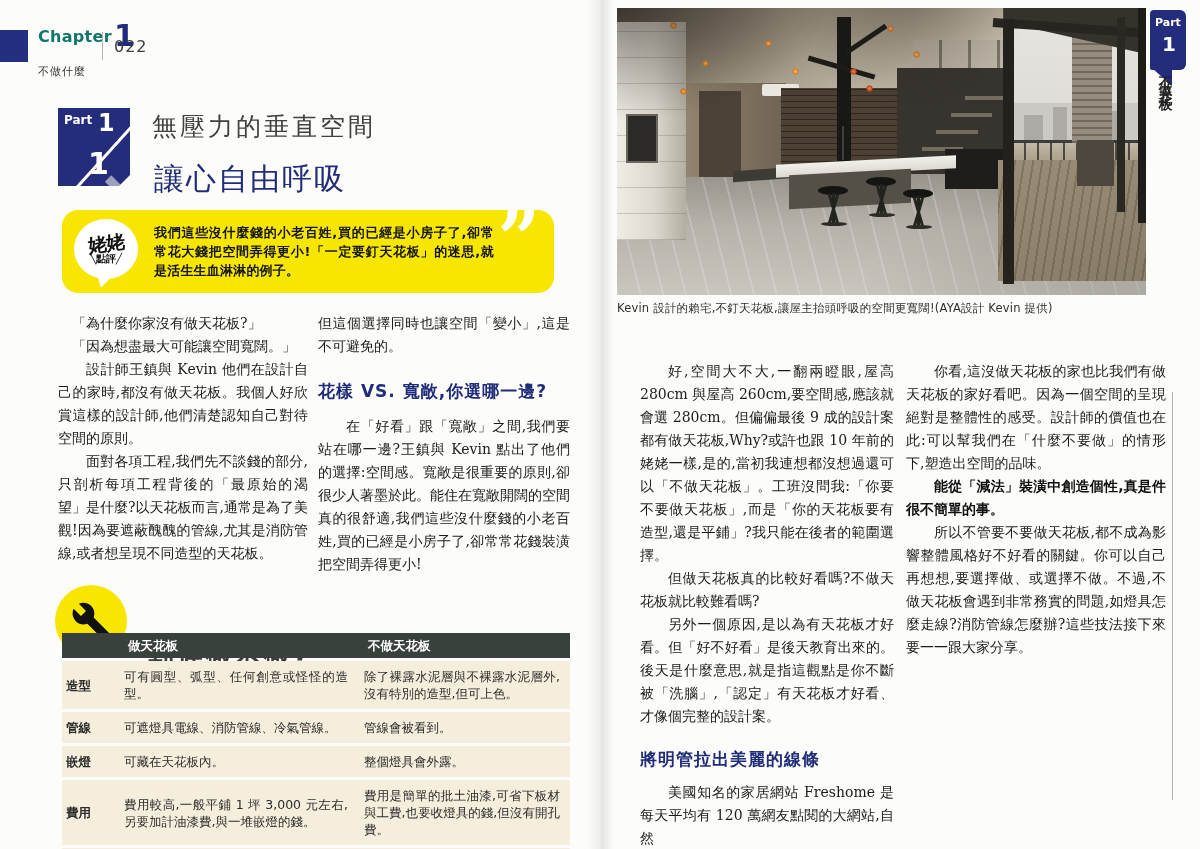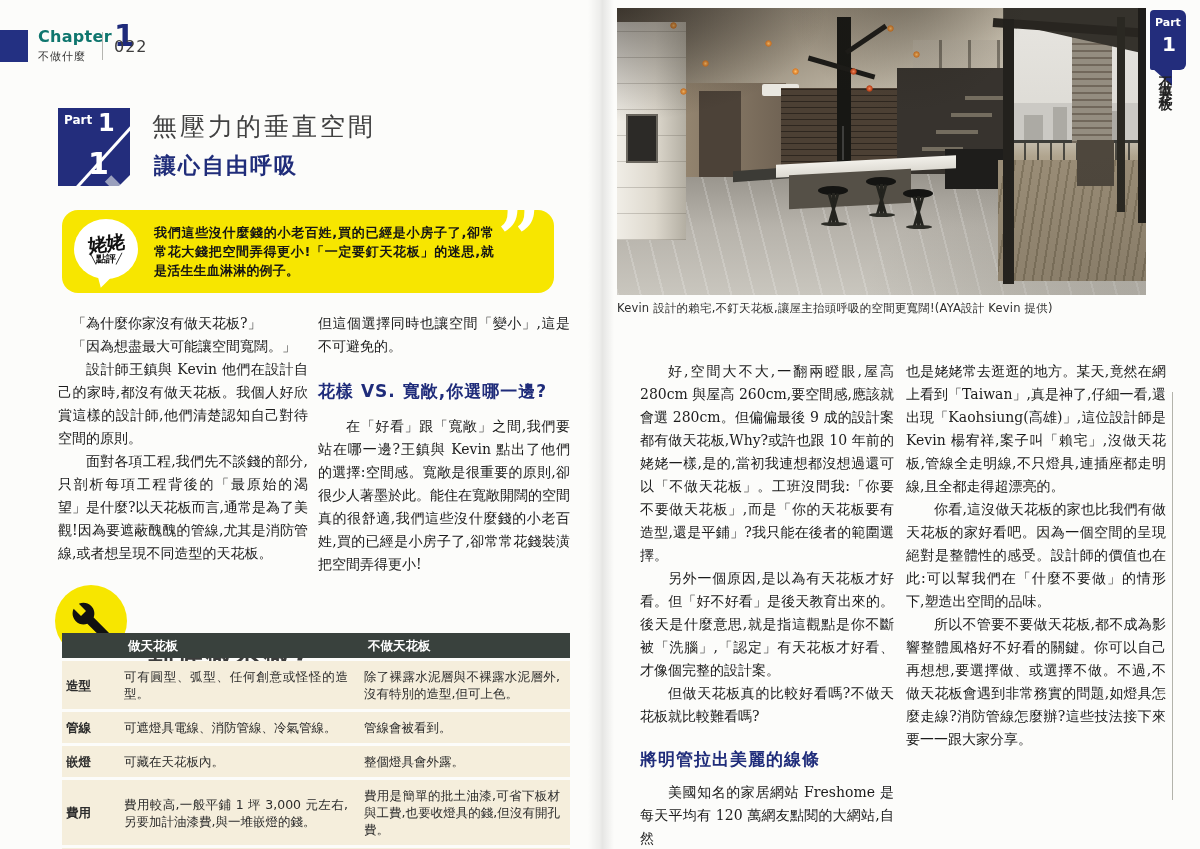--- a/index.html
+++ b/index.html
@@ -8,36 +8,36 @@
   .spread { position:relative; width:1200px; height:849px; background:#fcfcfa; overflow:hidden; }
   .seam { position:absolute; left:588px; top:0; width:26px; height:849px;
           background:linear-gradient(90deg, rgba(0,0,0,0) 0%, rgba(0,0,0,.06) 45%, rgba(0,0,0,.09) 55%, rgba(0,0,0,0) 100%); }
 
   
   .edge-block { position:absolute; left:0; top:30px; width:28px; height:32px; background:#233082; }
   .chapter { position:absolute; left:38px; top:26px; }
   .chapter .row { display:flex; align-items:flex-end; }
   .chapter .word { font-size:16px; font-weight:800; color:#0f766e; letter-spacing:.3px; }
   .chapter .num { font-size:30px; font-weight:800; color:#1f2b7b; line-height:20px; margin-left:2px; }
-  .chapter .sub { font-size:11px; color:#3a3a3a; margin-top:3px; letter-spacing:1px; }
+  .chapter .sub { font-size:11px; color:#3a3a3a; margin-top:18px; letter-spacing:1px; }
   .chapter-divider { position:absolute; left:102px; top:32px; width:1px; height:28px; background:#b5b5b0; }
   .page-num { position:absolute; left:114px; top:37px; font-size:16px; color:#3d3d3d; letter-spacing:1px; }
 
   
   .part-badge { position:absolute; left:58px; top:108px; width:72px; height:78px; background:#232d7c; overflow:hidden; }
   .part-badge .diag { position:absolute; left:-12px; top:40px; width:130px; height:3px; background:#fff; transform:rotate(-48deg); }
   .part-badge .p-label { position:absolute; left:6px; top:5px; color:#fff; font-size:12px; font-weight:800; }
   .part-badge .p-top-num { position:absolute; left:40px; top:1px; color:#fff; font-size:24px; font-weight:700; }
   .part-badge .p-bot-num { position:absolute; left:30px; top:38px; color:#fff; font-size:30px; font-weight:700; }
   .part-badge .fold { position:absolute; right:-1px; bottom:-1px; width:0; height:0;
        border-left:13px solid transparent; border-bottom:13px solid #fcfcfa; }
   .part-badge .fold2 { position:absolute; right:10px; bottom:-2px; width:14px; height:9px; background:#9aa0bd; transform:rotate(45deg); }
 
   .main-title { position:absolute; left:152px; top:110px; font-size:25px; font-weight:400; color:#414141; letter-spacing:3px; }
-  .sub-title { position:absolute; left:154px; top:151px; font-size:22px; font-weight:700; color:#202d7a; letter-spacing:2px; }
+  .sub-title { position:absolute; left:154px; top:159px; font-size:30px; font-weight:400; color:#202d7a; letter-spacing:2px; }
 
   
   .quote-box { position:absolute; left:62px; top:210px; width:492px; height:83px; background:#f7e600; border-radius:16px; }
   .bubble { position:absolute; left:12px; top:9px; width:64px; height:60px; background:#fff; border-radius:50%;
             display:flex; flex-direction:column; align-items:center; justify-content:center; }
   .bubble:after { content:""; position:absolute; left:22px; bottom:-9px; width:0; height:0;
             border-left:6px solid transparent; border-right:8px solid transparent; border-top:12px solid #fff; transform:rotate(12deg); }
   .bubble .b1 { font-size:19px; font-weight:800; color:#111; line-height:19px; transform:rotate(-8deg); letter-spacing:-1px; }
   .bubble .b2 { font-size:10px; font-weight:700; color:#111; line-height:11px; }
   .quote-text { position:absolute; left:92px; top:13px; width:340px; font-size:13px; font-weight:700; color:#151515;
@@ -330,29 +330,29 @@
     <div class="ph-light" style="left:56%; top:15%;"></div>
     <div class="ph-light red" style="left:44%; top:21%;"></div>
     <div class="ph-light red" style="left:47%; top:27%;"></div>
     <div class="ph-vign"></div>
   </div>
 
   <p class="photo-caption">Kevin 設計的賴宅,不釘天花板,讓屋主抬頭呼吸的空間更寬闊!(AYA設計 Kevin 提供)</p>
 
   <div class="col r-col1">
     <p>好,空間大不大,一翻兩瞪眼,屋高 280cm 與屋高 260cm,要空間感,應該就會選 280cm。但偏偏最後 9 成的設計案都有做天花板,Why?或許也跟 10 年前的姥姥一樣,是的,當初我連想都沒想過還可以「不做天花板」。工班沒問我:「你要不要做天花板」,而是「你的天花板要有造型,還是平鋪」?我只能在後者的範圍選擇。</p>
+    <p>但做天花板真的比較好看嗎?不做天花板就比較難看嗎?</p>
     <p>另外一個原因,是以為有天花板才好看。但「好不好看」是後天教育出來的。後天是什麼意思,就是指這觀點是你不斷被「洗腦」,「認定」有天花板才好看、才像個完整的設計案。</p>
-    <p>但做天花板真的比較好看嗎?不做天花板就比較難看嗎?</p>
     <h3 class="col-heading">將明管拉出美麗的線條</h3>
     <p>美國知名的家居網站 Freshome 是每天平均有 120 萬網友點閱的大網站,自然</p>
   </div>
 
   <div class="col r-col2">
-    <p class="no-indent">也是姥姥常去逛逛的地方。某天,竟然在網上看到「Taiwan」,真是神了,仔細一看,還出現「Kaohsiung(高雄)」,這位設計師是 Kevin 楊宥祥,案子叫「賴宅」,沒做天花板,管線全走明線,不只燈具,連插座都走明線,且全都走得超漂亮的。</p>
     <p>你看,這沒做天花板的家也比我們有做天花板的家好看吧。因為一個空間的呈現絕對是整體性的感受。設計師的價值也在此:可以幫我們在「什麼不要做」的情形下,塑造出空間的品味。</p>
+    <p class="bold-para">能從「減法」裝潢中創造個性,真是件很不簡單的事。</p>
     <p>所以不管要不要做天花板,都不成為影響整體風格好不好看的關鍵。你可以自己再想想,要選擇做、或選擇不做。不過,不做天花板會遇到非常務實的問題,如燈具怎麼走線?消防管線怎麼辦?這些技法接下來要一一跟大家分享。</p>
   </div>
 
   <div class="side-tab">
     <span class="s-part">Part</span>
     <span class="s-num">1</span>
     <div class="tail"></div>
   </div>
   <div class="side-vtext">不做天花板</div>
   <div class="side-rule"></div>

